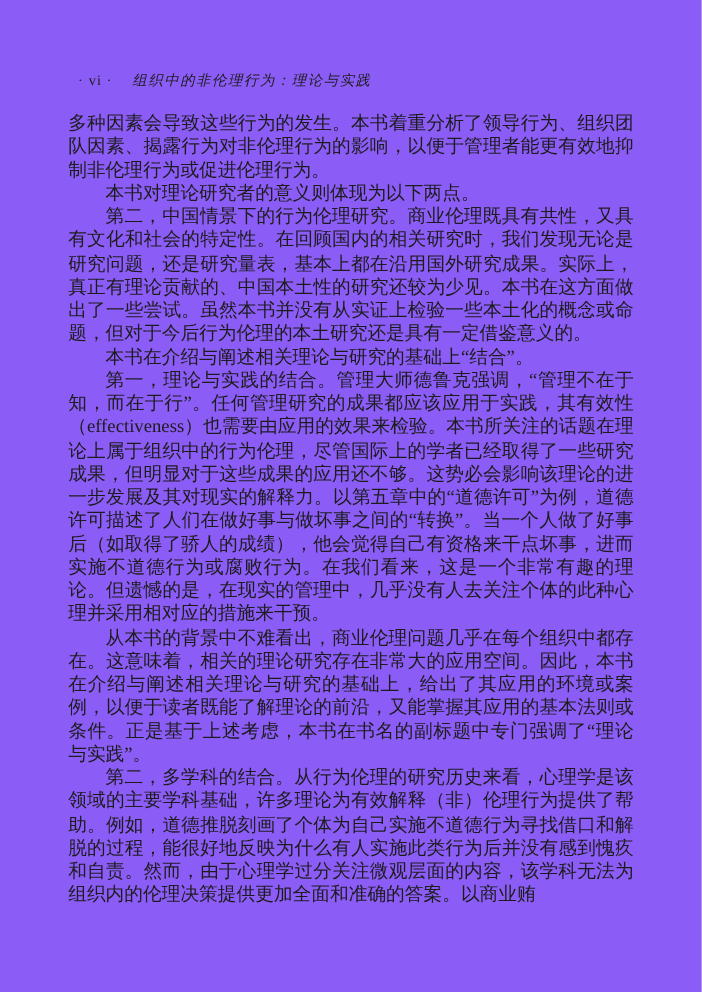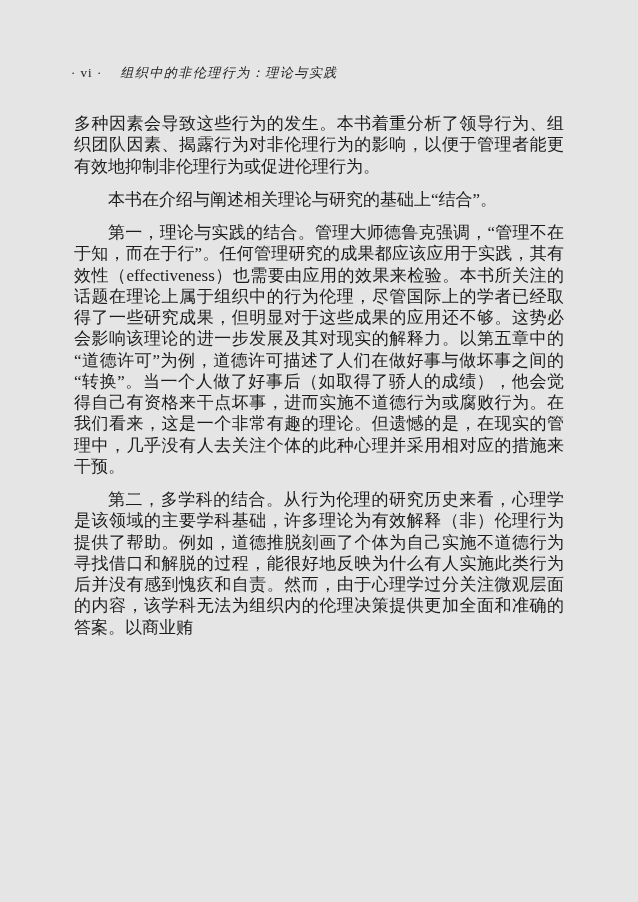--- a/index.html
+++ b/index.html
@@ -4,21 +4,21 @@
 <style>
   html, body {
     margin: 0;
     padding: 0;
     background: #ffffff;
   }
   .page {
     position: relative;
     width: 638px;
     height: 902px;
-    background: #e5e5e5;
+    background: #8b5cf6;
     overflow: hidden;
     font-family: "Liberation Serif", "DejaVu Serif", serif;
     color: #1c1c1c;
   }
   .page-header {
     position: absolute;
     left: 71px;
     top: 64px;
     width: 510px;
     font-size: 13px;
@@ -40,34 +40,37 @@
     position: absolute;
     left: 62px;
     top: 101px;
     width: 514px;
     font-size: 17px;
     line-height: 21.25px;
     text-align: justify;
     text-justify: inter-ideograph;
   }
   .page-body p {
-    margin: 12px;
+    margin: 0;
     padding: 0;
   }
   .page-body p.indent {
     text-indent: 2em;
   }
 </style>
 </head>
 <body>
 
 <div class="page">
   <div class="page-header">
     <span class="folio">· vi ·</span>
     <span class="running-title">组织中的非伦理行为：理论与实践</span>
   </div>
   <div class="page-body">
       <p class="">多种因素会导致这些行为的发生。本书着重分析了领导行为、组织团队因素、揭露行为对非伦理行为的影响，以便于管理者能更有效地抑制非伦理行为或促进伦理行为。</p>
+      <p class="indent">本书对理论研究者的意义则体现为以下两点。</p>
+      <p class="indent">第二，中国情景下的行为伦理研究。商业伦理既具有共性，又具有文化和社会的特定性。在回顾国内的相关研究时，我们发现无论是研究问题，还是研究量表，基本上都在沿用国外研究成果。实际上，真正有理论贡献的、中国本土性的研究还较为少见。本书在这方面做出了一些尝试。虽然本书并没有从实证上检验一些本土化的概念或命题，但对于今后行为伦理的本土研究还是具有一定借鉴意义的。</p>
       <p class="indent">本书在介绍与阐述相关理论与研究的基础上“结合”。</p>
       <p class="indent">第一，理论与实践的结合。管理大师德鲁克强调，“管理不在于知，而在于行”。任何管理研究的成果都应该应用于实践，其有效性（effectiveness）也需要由应用的效果来检验。本书所关注的话题在理论上属于组织中的行为伦理，尽管国际上的学者已经取得了一些研究成果，但明显对于这些成果的应用还不够。这势必会影响该理论的进一步发展及其对现实的解释力。以第五章中的“道德许可”为例，道德许可描述了人们在做好事与做坏事之间的“转换”。当一个人做了好事后（如取得了骄人的成绩），他会觉得自己有资格来干点坏事，进而实施不道德行为或腐败行为。在我们看来，这是一个非常有趣的理论。但遗憾的是，在现实的管理中，几乎没有人去关注个体的此种心理并采用相对应的措施来干预。</p>
+      <p class="indent">从本书的背景中不难看出，商业伦理问题几乎在每个组织中都存在。这意味着，相关的理论研究存在非常大的应用空间。因此，本书在介绍与阐述相关理论与研究的基础上，给出了其应用的环境或案例，以便于读者既能了解理论的前沿，又能掌握其应用的基本法则或条件。正是基于上述考虑，本书在书名的副标题中专门强调了“理论与实践”。</p>
       <p class="indent">第二，多学科的结合。从行为伦理的研究历史来看，心理学是该领域的主要学科基础，许多理论为有效解释（非）伦理行为提供了帮助。例如，道德推脱刻画了个体为自己实施不道德行为寻找借口和解脱的过程，能很好地反映为什么有人实施此类行为后并没有感到愧疚和自责。然而，由于心理学过分关注微观层面的内容，该学科无法为组织内的伦理决策提供更加全面和准确的答案。以商业贿</p>
     </div>
 </div>
 
 </body></html>

